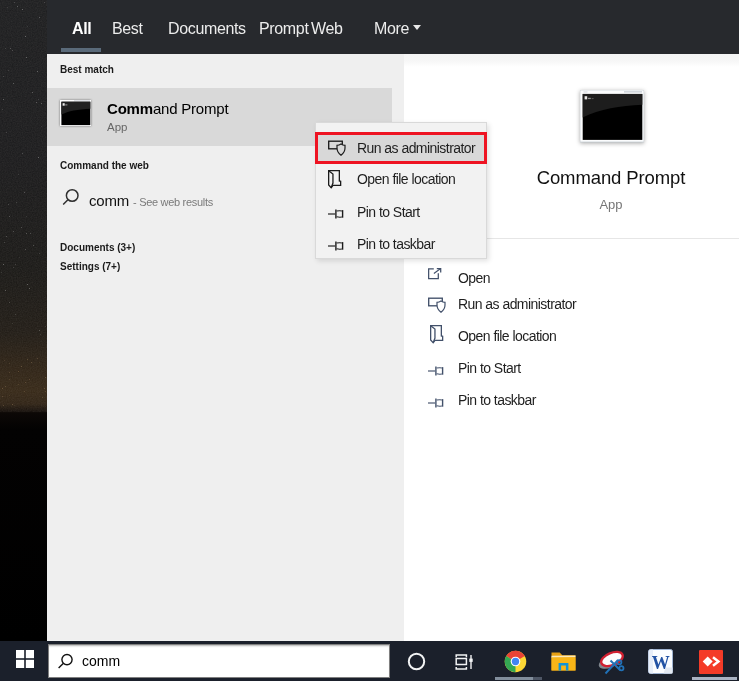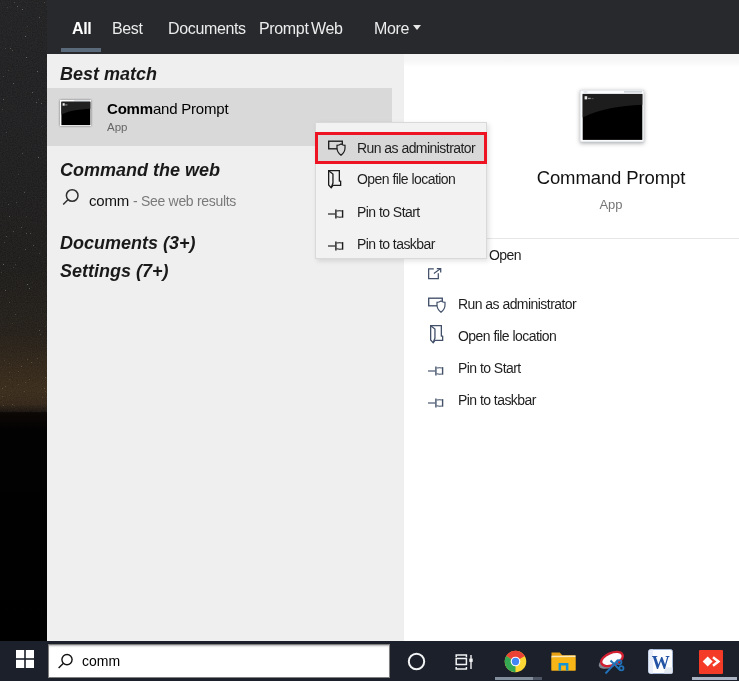--- a/index.html
+++ b/index.html
@@ -15,21 +15,21 @@
   
   #hdr{left:47px;top:0;width:692px;height:54px;background:#27292d;}
   #hdr span{position:absolute;top:19.5px;font-size:16px;color:#ececec;letter-spacing:-0.35px;}
   #hdr .sel{font-weight:bold;color:#fff;}
   #uline{position:absolute;left:14px;top:48px;width:40px;height:4px;background:#5a6a7a;}
   #caret{position:absolute;left:366px;top:25px;width:0;height:0;
     border-left:4.5px solid transparent;border-right:4.5px solid transparent;border-top:5px solid #e8e8e8;}
 
   
   #lp{left:47px;top:54px;width:357px;height:587px;background:#efefef;}
-  .h{position:absolute;font-size:18px;font-weight:bold;color:#1a1a1a;font-style:italic;}
+  .h{position:absolute;font-size:10px;font-weight:bold;color:#1a1a1a;}
   #bmrow{position:absolute;left:0;top:34px;width:345px;height:58px;background:#d9d9d9;}
 
   
   #rp{left:404px;top:54px;width:335px;height:587px;background:#fff;}
   #rptop{position:absolute;left:0;top:0;width:335px;height:13px;
     background:linear-gradient(180deg,#f4f4f4 0%,#f7f7f7 55%,#ffffff 100%);}
   #rtitle{position:absolute;left:0;top:113px;width:414px;text-align:center;font-size:18.5px;color:#111;letter-spacing:-0.1px;}
   #rapp{position:absolute;left:0;top:143px;width:414px;text-align:center;font-size:13px;color:#767676;}
   #rsep{position:absolute;left:20px;top:184px;width:315px;height:1px;background:#e6e6e6;}
   .ritem{position:absolute;left:54px;font-size:14px;color:#1f1f1f;white-space:nowrap;letter-spacing:-0.55px;}
@@ -90,22 +90,22 @@
     </div>
     <div class="abs" style="left:60px;top:46px;font-size:15px;letter-spacing:-0.2px;color:#000;"><b>Comm</b>and Prompt</div>
     <div class="abs" style="left:60px;top:66.5px;font-size:11.5px;color:#666;">App</div>
     <div class="h" style="left:13px;top:106px;">Command the web</div>
     <div class="abs" id="lmag" style="left:14px;top:134px;">
       <svg width="19" height="19" viewBox="0 0 19 19">
         <circle cx="11.2" cy="7.5" r="5.8" fill="none" stroke="#303030" stroke-width="1.5"></circle>
         <path d="M6.9,11.8 L2.2,16.5" stroke="#303030" stroke-width="1.5" fill="none"></path>
       </svg>
     </div>
-    <div class="abs" style="left:42px;top:138px;font-size:15px;letter-spacing:-0.2px;color:#111;">comm <span style="color:#7a7a7a;font-size:14px;letter-spacing:-0.3px;"> - See web results</span></div>
-    <div class="h" style="left:13px;top:179px;">Documents (3+)</div>
+    <div class="abs" style="left:42px;top:138px;font-size:15px;letter-spacing:-0.2px;color:#111;">comm <span style="color:#7a7a7a;font-size:11px;letter-spacing:-0.3px;"> - See web results</span></div>
+    <div class="h" style="left:13px;top:188px;">Documents (3+)</div>
     <div class="h" style="left:13px;top:207px;">Settings (7+)</div>
   </div>
 
   <div id="rp" class="abs">
     <div id="rptop"></div>
     <div class="abs" id="cmdbig" style="left:176px;top:36px;">
       <svg width="64" height="53" viewBox="0 0 64 53" style="filter:drop-shadow(0.5px 1px 2px rgba(0,0,0,0.35));">
         <rect x="0" y="0" width="64" height="52" fill="#fbfcfd" stroke="#c4cad1" stroke-width="0.7"></rect>
         <rect x="44" y="1.2" width="18" height="1.3" fill="#c6ccd4"></rect>
         <rect x="3.5" y="1.2" width="4" height="1.5" fill="#dfe3e8"></rect>
@@ -119,21 +119,21 @@
     <div id="rtitle">Command Prompt</div>
     <div id="rapp">App</div>
     <div id="rsep"></div>
     <div class="ricon" id="i-open" style="top:211.5px;">
       <svg width="14" height="12" viewBox="0 0 14 12">
         <path d="M5.8,0.95 H0.65 V10.55 H10.3 V5.3" fill="none" stroke="#42506a" stroke-width="1.25"></path>
         <path d="M5.9,5.5 L12.3,0.8" fill="none" stroke="#42506a" stroke-width="1.15"></path>
         <path d="M8.8,0.6 H12.7 V4.5" fill="none" stroke="#42506a" stroke-width="1.25"></path>
       </svg>
     </div>
-    <div class="ritem" style="top:193px;margin-left:31px;">Open</div>
+    <div class="ritem" style="top:216px;">Open</div>
     <div class="ricon" id="i-run2" style="top:242.5px;">
       <svg width="18" height="17" viewBox="0 0 18 17">
         <rect x="0.7" y="1.2" width="13.6" height="7.6" fill="none" stroke="#42506a" stroke-width="1.35"></rect>
         <path d="M13,4.1 C14.2,4.95 15.6,5.4 17,5.4 V8.1 C17,11.1 15.4,13.5 13,15.3 C10.6,13.5 9,11.1 9,8.1 V5.4 C10.4,5.4 11.8,4.95 13,4.1 Z" fill="#ffffff" stroke="#42506a" stroke-width="1.2"></path>
       </svg>
     </div>
     <div class="ritem" style="top:242px;">Run as administrator</div>
     <div class="ricon" id="i-ofl2" style="top:270.5px;left:26px;">
       <svg width="14" height="19" viewBox="0 0 14 19">
         <path d="M0.65,0.65 H11.35 V10.9 L12.65,11.3 V15.35 H4.95 L3.2,17.7 L0.65,15.05 Z" fill="none" stroke="#42506a" stroke-width="1.3"></path>

